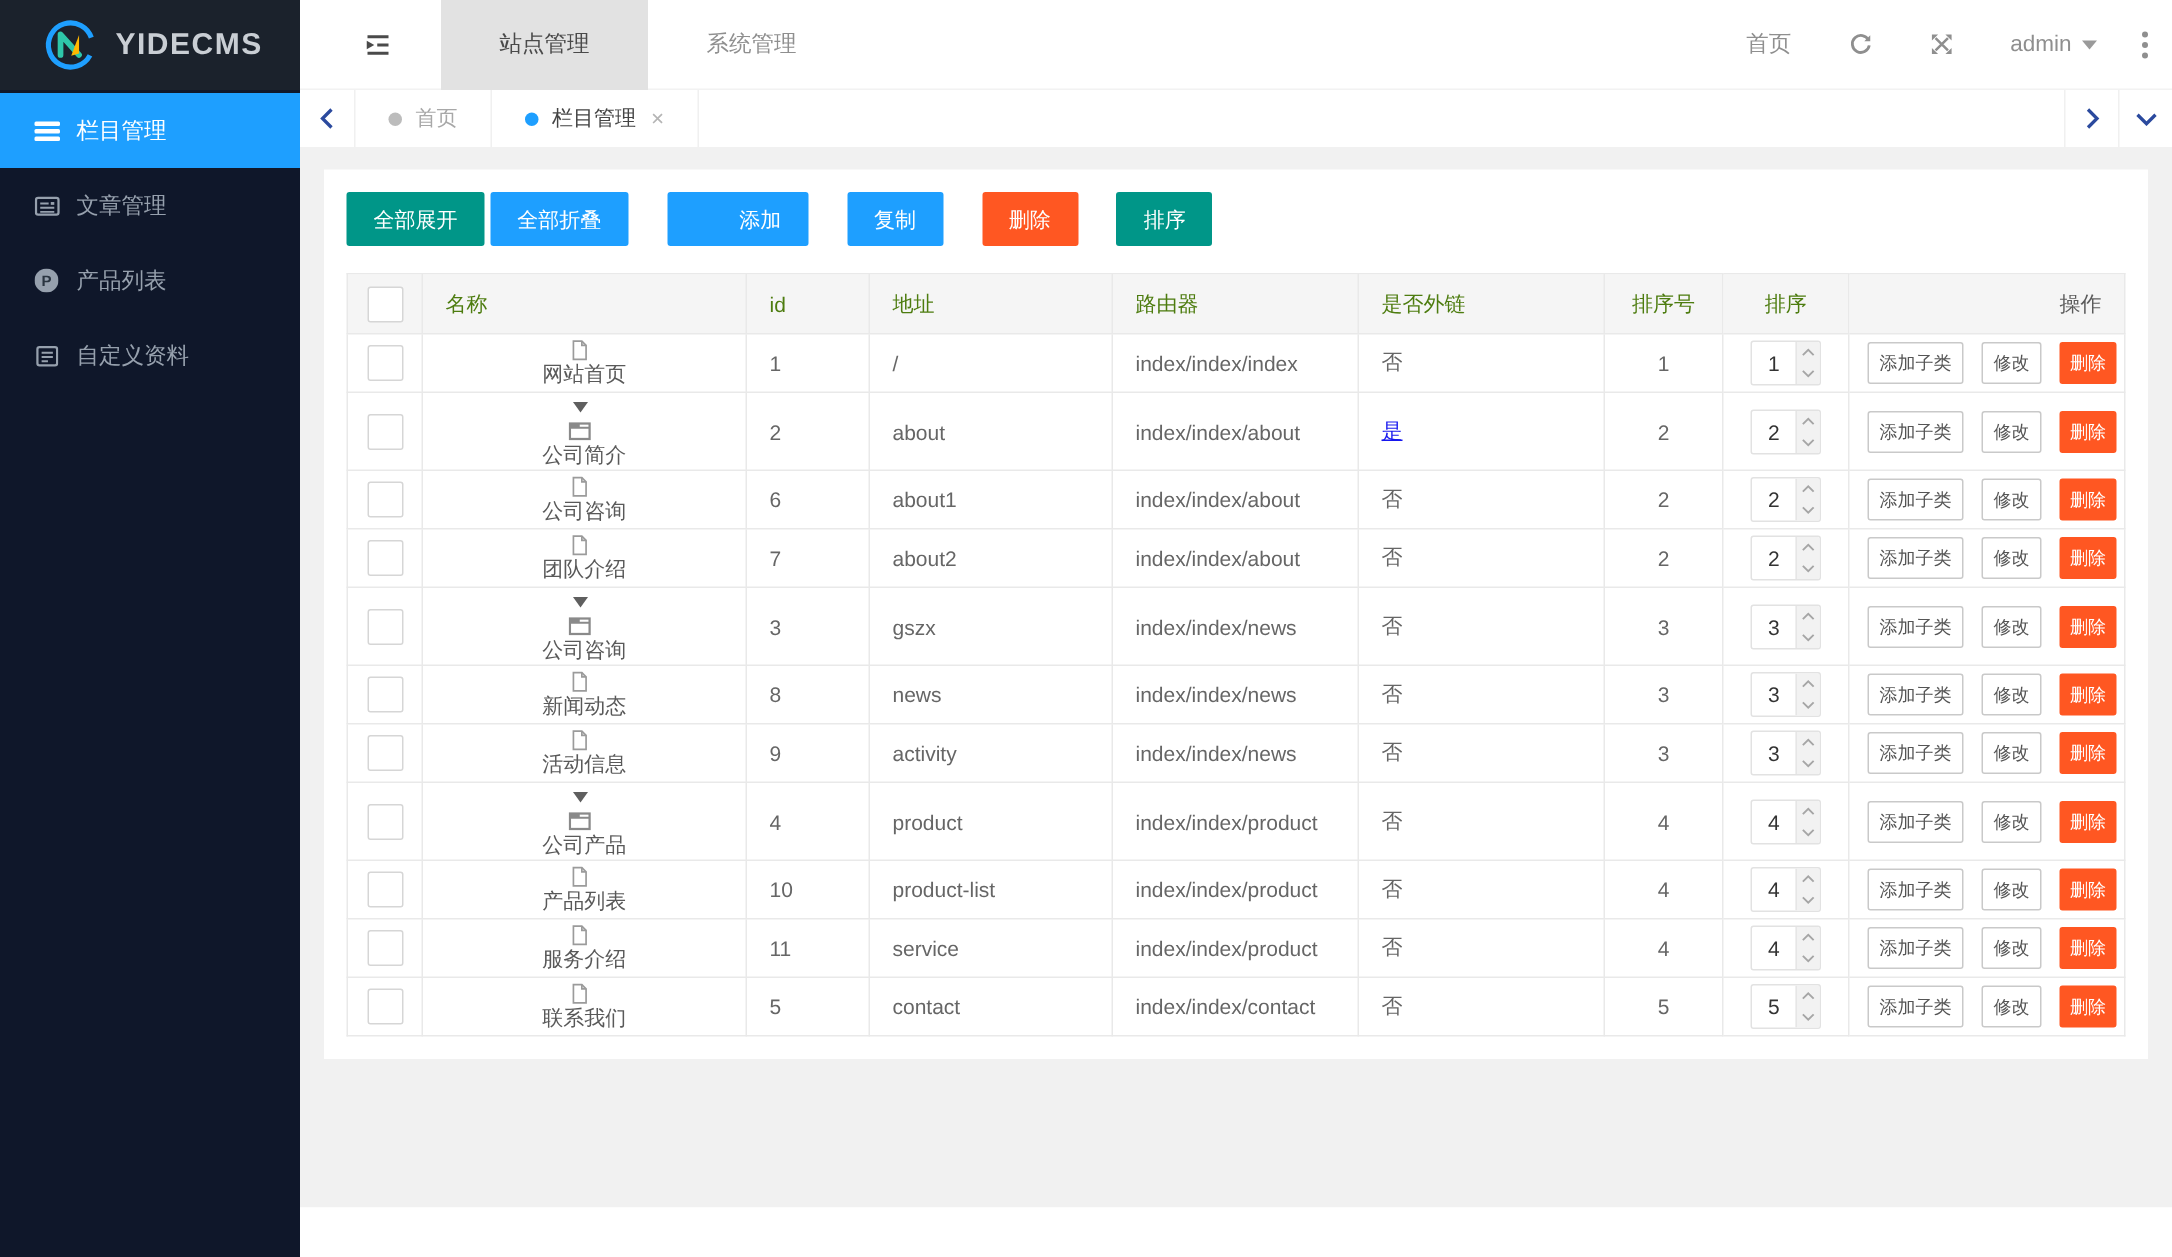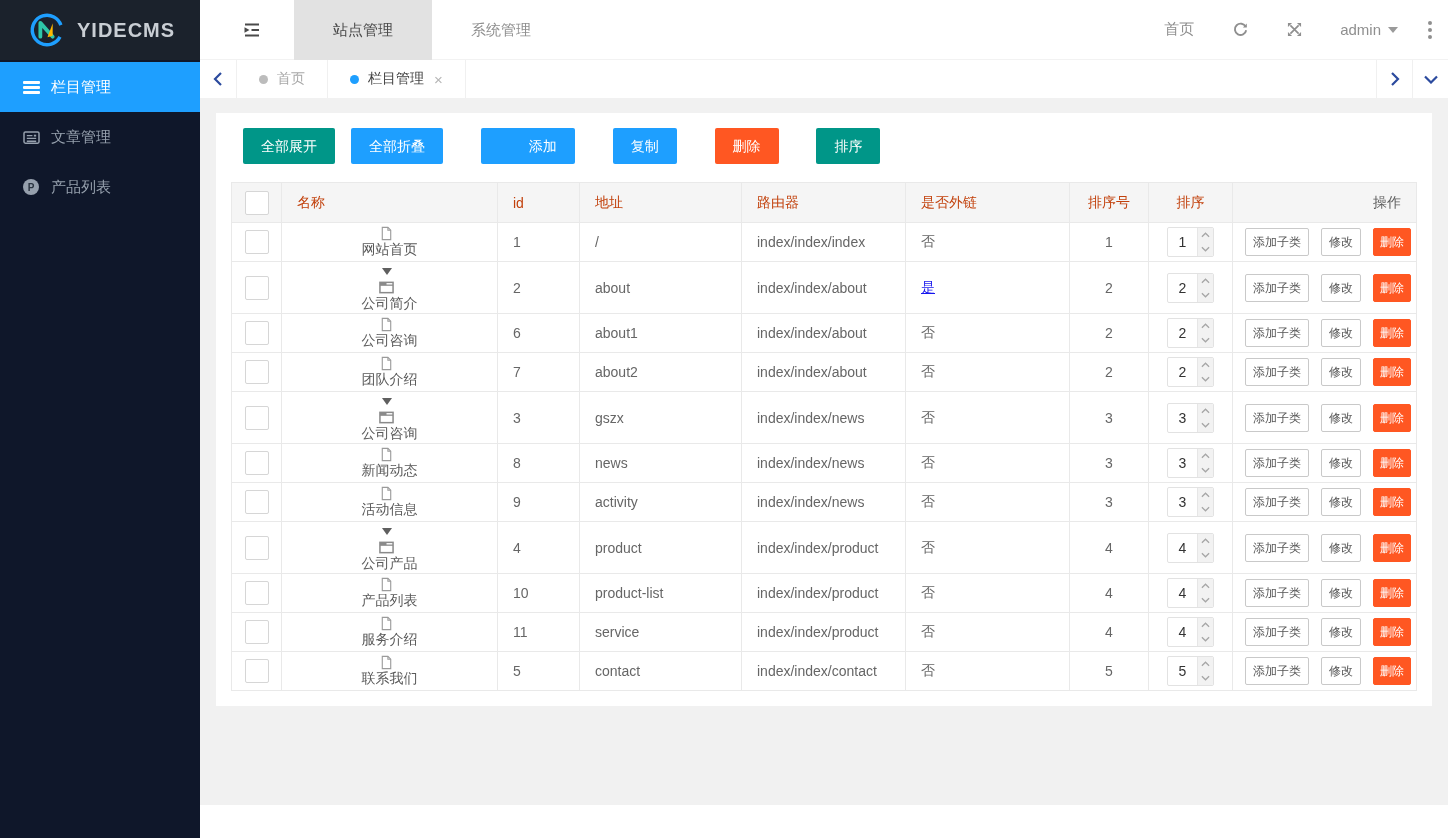--- a/index.html
+++ b/index.html
@@ -49,28 +49,28 @@
 
   
   .content { background:#f1f1f1; height:707px; flex-shrink:0; overflow:hidden; }
   .footer-strip { flex:1; background:#fff; }
   .card { margin:15px 16px; background:#fff; padding:15px; }
 
   
   .toolbar { margin-bottom:18px; }
   .btn { display:inline-block; height:36px; line-height:36px; padding:0 18px; color:#fff; font-size:14px;
          border:none; border-radius:2px; cursor:pointer; vertical-align:middle; margin-right:22px;
-         font-family:inherit;margin-left:12px; }
+         font-family:inherit; }
   .btn.joined { margin-right:0; }
 
   
   table { width:100%; border-collapse:collapse; table-layout:fixed; }
   th, td { border:1px solid #e9e9e9; font-size:14px; color:#666; height:39px; padding:0 15px;
            text-align:left; font-weight:normal; overflow:hidden; white-space:nowrap; }
-  thead th { background:#f5f5f5; color:#c2410c; height:40px; }
+  thead th { background:#f5f5f5; color:#4d7c0f; height:40px; }
   .cell-check { text-align:center; padding:0; }
   .cell-center { text-align:center; padding:0; }
   .cell-ops { text-align:right; padding:0 12px 0 0; }
   th.cell-ops { padding-right:15px; color:#5c5c5c; }
   .checkbox { display:inline-block; width:24px; height:24px; border:1px solid #d6d6d6; border-radius:2px;
               background:#fff; vertical-align:middle; cursor:pointer; }
 
   
   .tree { display:flex; align-items:center;flex-direction:column; }
   .tree .indent { width:20px; flex-shrink:0; }
@@ -131,20 +131,29 @@
         <span>文章管理</span>
       </div>
       <div class="menu-item">
         <span class="menu-ic">
           <svg viewBox="0 0 16 16" width="16" height="16">
             <circle cx="8" cy="8" r="8" fill="#96a0ad"></circle>
             <text x="8" y="11.6" text-anchor="middle" font-size="10" font-weight="bold" fill="#2a3440" font-family="Liberation Sans, sans-serif">P</text>
           </svg>
         </span>
         <span>产品列表</span>
+      </div>
+      <div class="menu-item">
+        <span class="menu-ic">
+          <svg viewBox="0 0 16 16" width="15" height="15">
+            <rect x="1" y="1.5" width="14" height="13" rx="1.5" fill="none" stroke="#96a0ad" stroke-width="1.6"></rect>
+            <path d="M4 5.5h8 M4 8.5h8 M4 11.5h4.5" stroke="#96a0ad" stroke-width="1.4"></path>
+          </svg>
+        </span>
+        <span>自定义资料</span>
       </div>
     </div>
   </div>
 
   <div class="main">
 
     <div class="topbar">
       <span class="collapse-btn">
         <svg viewBox="0 0 20 16" width="20" height="16">
           <path d="M3 2.5h14 M9.5 8h7.5 M3 13.5h14" stroke="#4a4a4a" stroke-width="2"></path>

